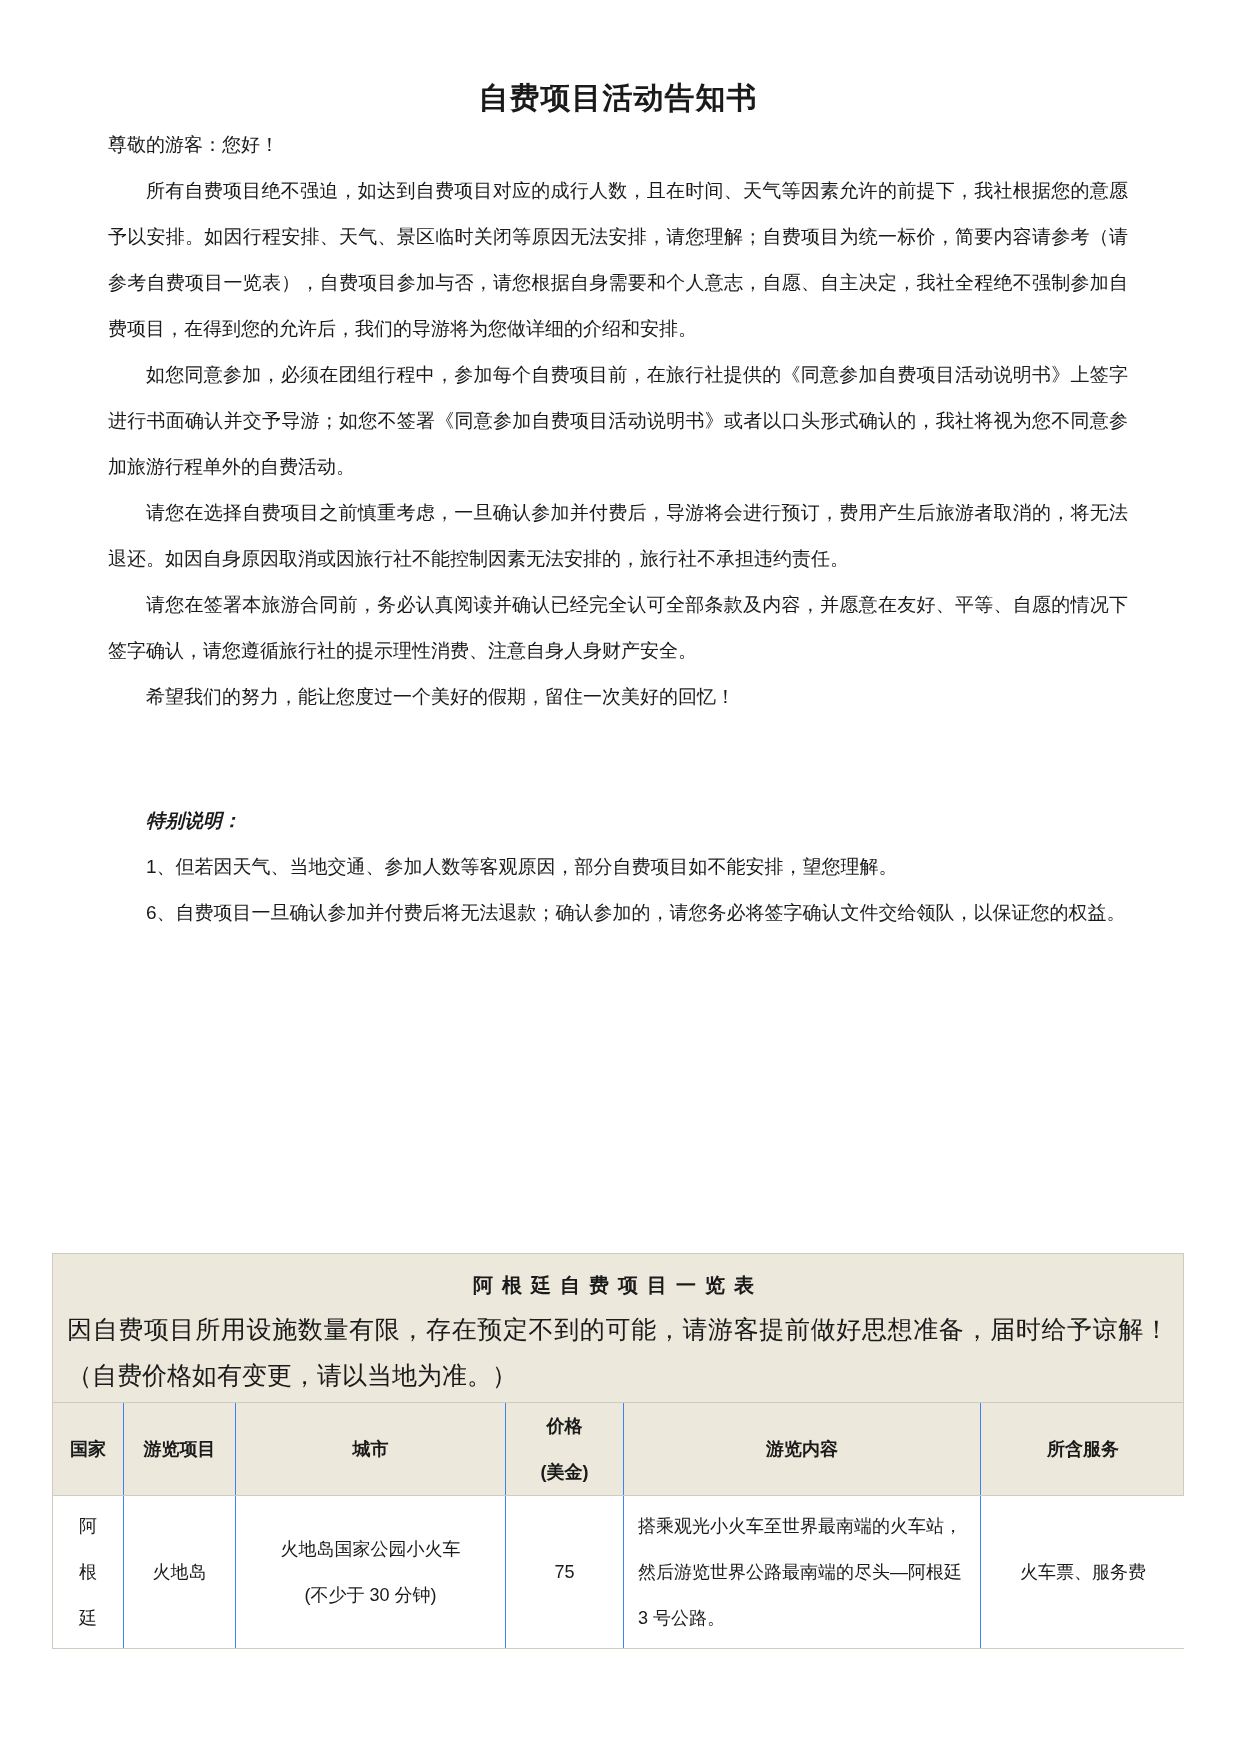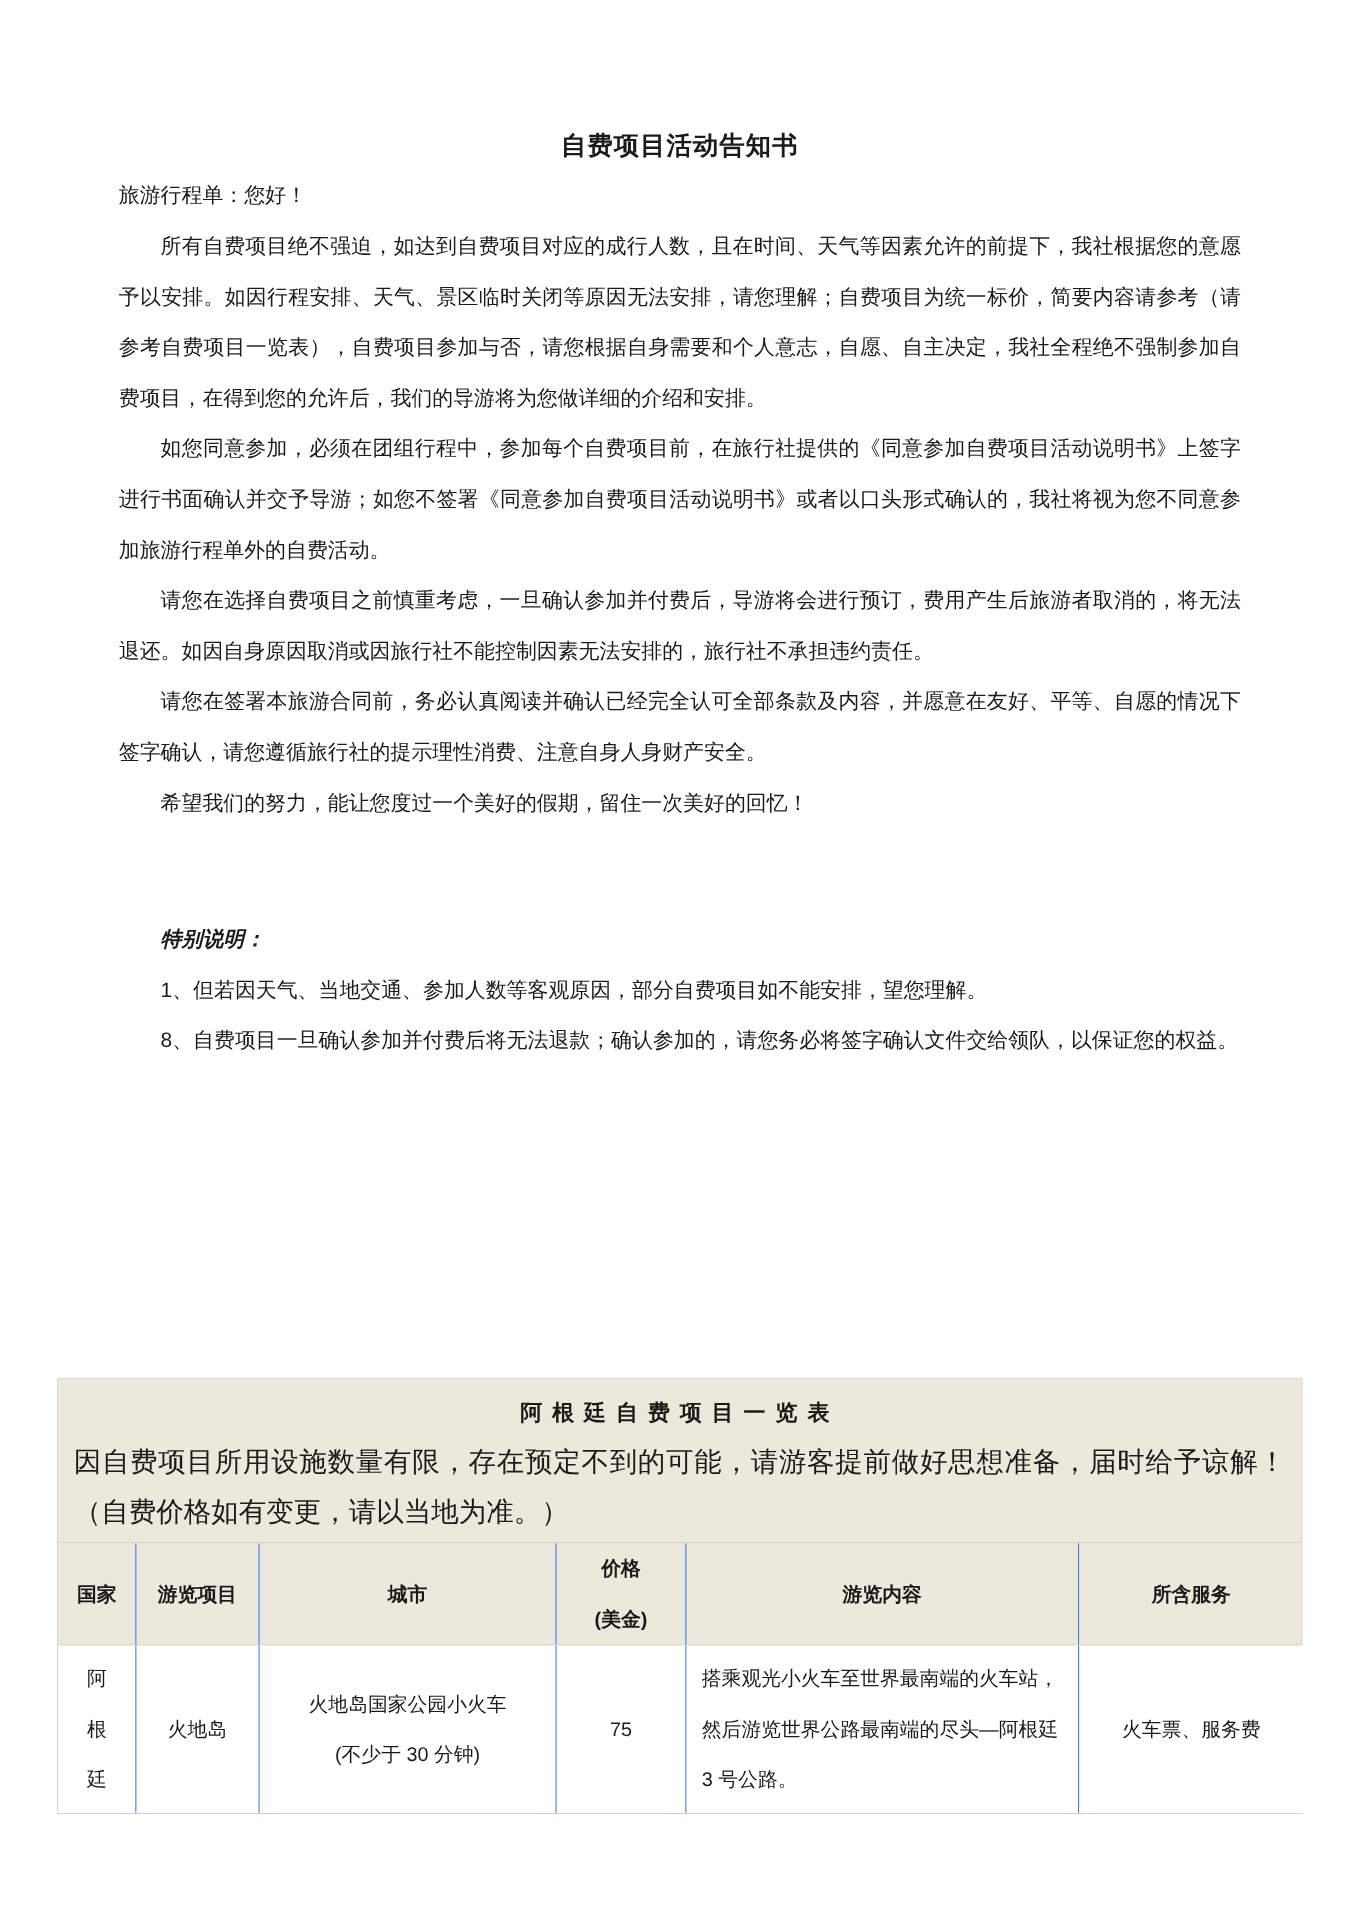--- a/index.html
+++ b/index.html
@@ -8,23 +8,23 @@
     width:1236px; height:1747px;
     position:relative; overflow:hidden;
     font-family:"Liberation Sans","DejaVu Sans",sans-serif;
     color:#1a1a1a;
   }
   .text-area {
     position:absolute; top:0; left:108px;
     width:1020px; height:1253px; overflow:hidden;
   }
   .doc-title {
-    margin-top:116px;
+    margin-top:82px;
     text-align:center;
-    font-size:23px; line-height:32px;
+    font-size:30px; line-height:32px;
     font-weight:bold; letter-spacing:1px;
   }
   .body-text { margin-top:8px; font-size:19px; line-height:46px; text-align:justify; }
   .para { text-indent:2em; }
   .greeting { text-indent:0; }
   .special-heading {
     margin-top:78px;
     font-weight:bold; font-style:italic;
     text-indent:2em; font-size:19px; line-height:46px;
   }
@@ -63,29 +63,29 @@
   .pre-line { white-space:pre-line; }
   .content-cell { justify-content:flex-start; text-align:left; padding:4px 14px; }
   .country-inner { width:22px; word-break:break-all; text-align:center; }
 </style>
 </head>
 <body>
 
 <div class="text-area">
   <h1 class="doc-title">自费项目活动告知书</h1>
   <div class="body-text">
-    <p class="greeting">旅游行程单：您好！</p>
+    <p class="greeting">尊敬的游客：您好！</p>
     <p class="para">所有自费项目绝不强迫，如达到自费项目对应的成行人数，且在时间、天气等因素允许的前提下，我社根据您的意愿予以安排。如因行程安排、天气、景区临时关闭等原因无法安排，请您理解；自费项目为统一标价，简要内容请参考（请参考自费项目一览表），自费项目参加与否，请您根据自身需要和个人意志，自愿、自主决定，我社全程绝不强制参加自费项目，在得到您的允许后，我们的导游将为您做详细的介绍和安排。</p>
     <p class="para">如您同意参加，必须在团组行程中，参加每个自费项目前，在旅行社提供的《同意参加自费项目活动说明书》上签字进行书面确认并交予导游；如您不签署《同意参加自费项目活动说明书》或者以口头形式确认的，我社将视为您不同意参加旅游行程单外的自费活动。</p>
     <p class="para">请您在选择自费项目之前慎重考虑，一旦确认参加并付费后，导游将会进行预订，费用产生后旅游者取消的，将无法退还。如因自身原因取消或因旅行社不能控制因素无法安排的，旅行社不承担违约责任。</p>
     <p class="para">请您在签署本旅游合同前，务必认真阅读并确认已经完全认可全部条款及内容，并愿意在友好、平等、自愿的情况下签字确认，请您遵循旅行社的提示理性消费、注意自身人身财产安全。</p>
     <p class="para">希望我们的努力，能让您度过一个美好的假期，留住一次美好的回忆！</p>
     <p class="special-heading">特别说明：</p>
     <p class="item">1、但若因天气、当地交通、参加人数等客观原因，部分自费项目如不能安排，望您理解。</p>
-    <p class="item">8、自费项目一旦确认参加并付费后将无法退款；确认参加的，请您务必将签字确认文件交给领队，以保证您的权益。</p>
+    <p class="item">6、自费项目一旦确认参加并付费后将无法退款；确认参加的，请您务必将签字确认文件交给领队，以保证您的权益。</p>
   </div>
 </div>
 
 <div class="fee-table">
   <div class="tbl-top">
     <div class="tbl-title">阿根廷自费项目一览表</div>
     <div class="tbl-note">因自费项目所用设施数量有限，存在预定不到的可能，请游客提前做好思想准备，届时给予谅解！（自费价格如有变更，请以当地为准。）</div>
   </div>
   <div class="tbl-row header">
     <div class="cell">国家</div>

